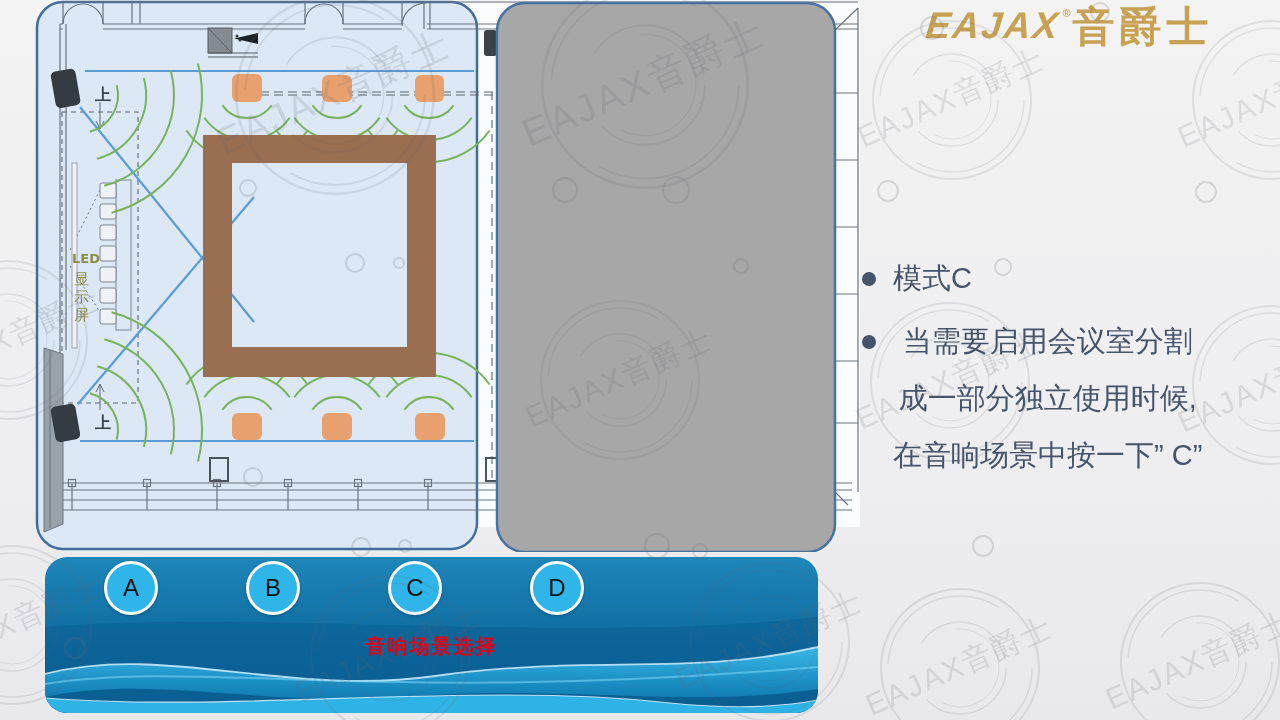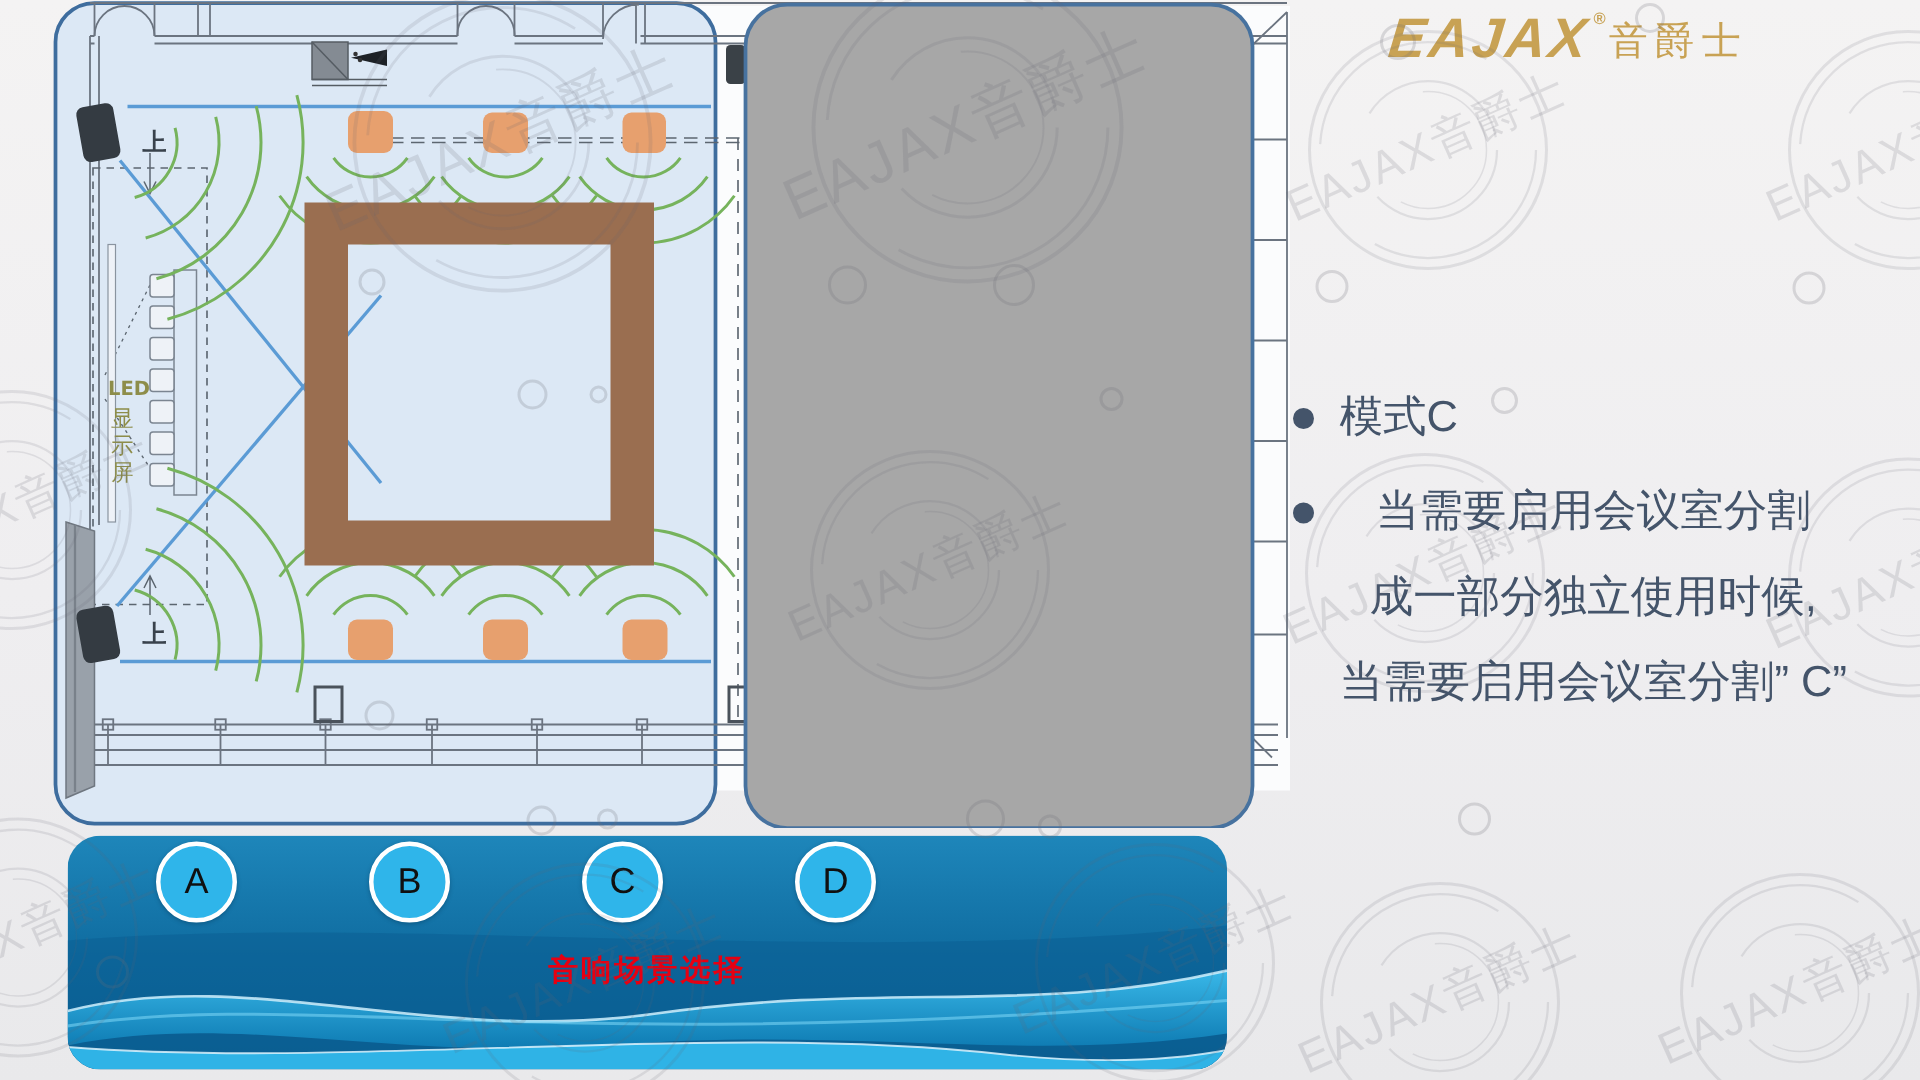--- a/index.html
+++ b/index.html
@@ -8,21 +8,21 @@
     background:linear-gradient(180deg,#f4f3f3 0%,#efeef0 55%,#e9e9eb 100%);}
 
   
   .plan-svg{position:absolute;left:35px;top:0;width:827px;height:552px;}
 
   
   .logo{position:absolute;left:926px;top:6px;display:flex;align-items:flex-start;color:#C8A254;}
   .logo .brand{font-size:37px;font-weight:900;font-style:italic;letter-spacing:2px;
     transform:skewX(-6deg);line-height:40px;}
   .logo .reg{font-size:11px;font-weight:700;margin:0 2px 0 3px;line-height:14px;}
-  .logo .cn{font-size:26px;font-weight:400;letter-spacing:5px;line-height:42px;}
+  .logo .cn{font-size:42px;font-weight:700;letter-spacing:5px;line-height:42px;}
 
   
   .bullets{position:absolute;left:862px;top:250px;width:416px;color:#44546A;}
   .bullet-item{display:flex;align-items:flex-start;gap:17px;}
   .bullet-item + .bullet-item{margin-top:6px;}
   .dot{flex:0 0 14px;width:14px;height:14px;border-radius:50%;background:#44546A;margin-top:22px;}
   .btext{font-size:29px;line-height:57px;white-space:nowrap;text-align:center;}
 
   
   .banner{position:absolute;left:45px;top:557px;width:773px;height:156px;border-radius:22px;
@@ -177,21 +177,21 @@
   <div class="bullets">
     <div class="bullet-item">
       <span class="dot"></span>
       <div class="btext">模式C</div>
     </div>
     <div class="bullet-item">
       <span class="dot"></span>
       <div class="btext">
         <div>当需要启用会议室分割</div>
         <div>成一部分独立使用时候,</div>
-        <div>当需要启用会议室分割” C”</div>
+        <div>在音响场景中按一下” C”</div>
       </div>
     </div>
   </div>
 
   <div class="banner">
     <svg width="773" height="156" viewBox="0 0 773 156">
       <defs>
         <linearGradient id="bg1" x1="0" y1="0" x2="0" y2="1">
           <stop offset="0" stop-color="#1E86BA"></stop>
           <stop offset="0.55" stop-color="#0E6A9E"></stop>

